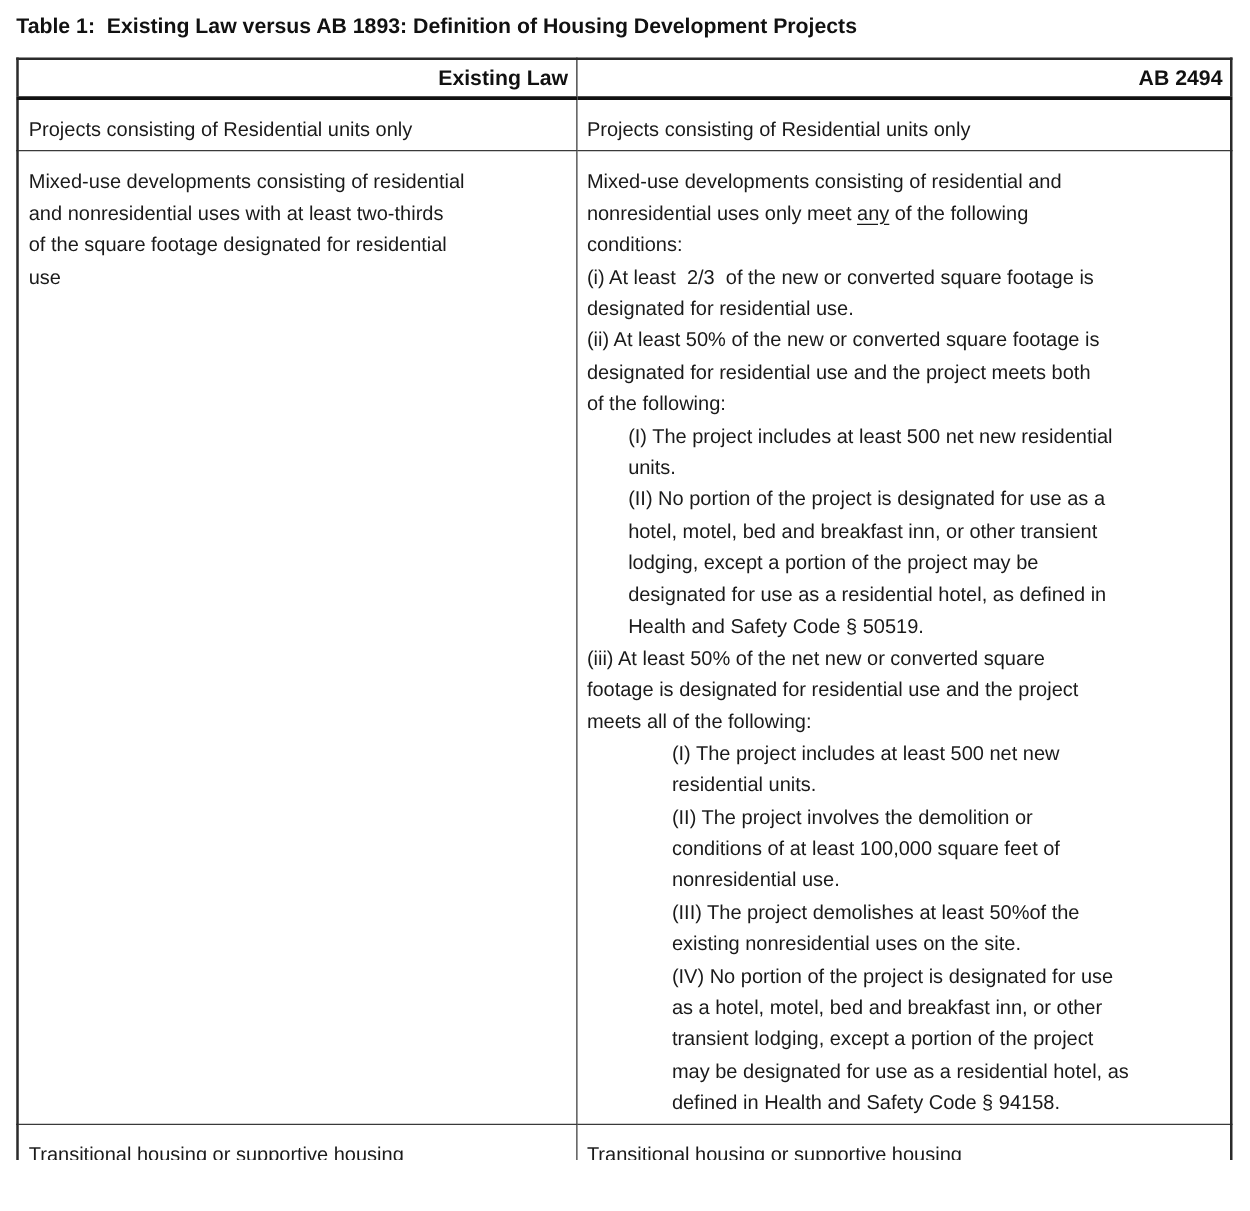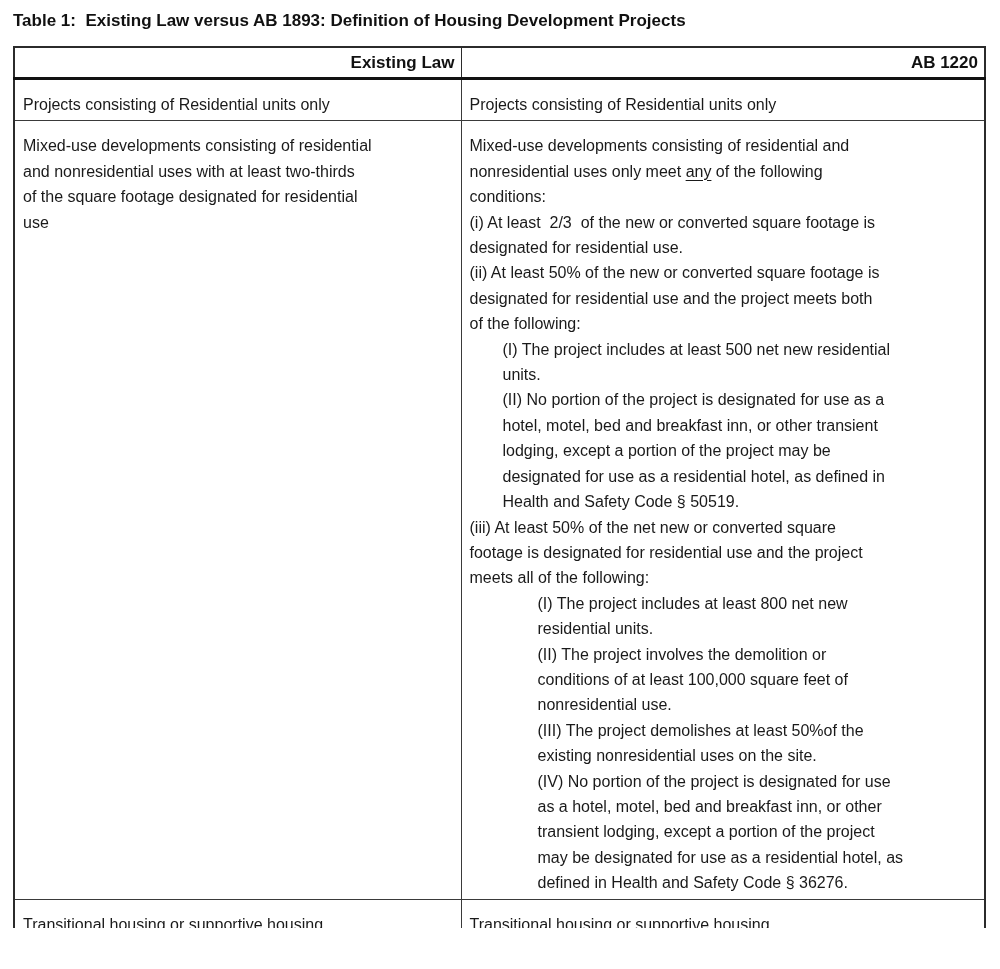--- a/index.html
+++ b/index.html
@@ -61,21 +61,21 @@
   <div class="doc-title">Table 1: &nbsp;Existing Law versus AB 1893: Definition of Housing Development Projects</div>
 
   <table class="cmp">
     <colgroup>
       <col class="c-left">
       <col class="c-right">
     </colgroup>
     <thead>
       <tr>
         <th>Existing Law</th>
-        <th>AB 1220</th>
+        <th>AB 2494</th>
       </tr>
     </thead>
     <tbody>
         <tr>
           <td>
             <div class="para indent-0">Projects consisting of Residential units only</div>
           </td>
           <td>
             <div class="para indent-0">Projects consisting of Residential units only</div>
           </td>
@@ -99,32 +99,32 @@
             <div class="para indent-1">(I) The project includes at least 500 net new residential
 units.</div>
             <div class="para indent-1">(II) No portion of the project is designated for use as a
 hotel, motel, bed and breakfast inn, or other transient
 lodging, except a portion of the project may be
 designated for use as a residential hotel, as defined in
 Health and Safety Code § 50519.</div>
             <div class="para indent-0">(iii) At least 50% of the net new or converted square
 footage is designated for residential use and the project
 meets all of the following:</div>
-            <div class="para indent-2">(I) The project includes at least 800 net new
+            <div class="para indent-2">(I) The project includes at least 500 net new
 residential units.</div>
             <div class="para indent-2">(II) The project involves the demolition or
 conditions of at least 100,000 square feet of
 nonresidential use.</div>
             <div class="para indent-2">(III) The project demolishes at least 50%of the
 existing nonresidential uses on the site.</div>
             <div class="para indent-2">(IV) No portion of the project is designated for use
 as a hotel, motel, bed and breakfast inn, or other
 transient lodging, except a portion of the project
 may be designated for use as a residential hotel, as
-defined in Health and Safety Code § 36276.</div>
+defined in Health and Safety Code § 94158.</div>
           </td>
         </tr>
         <tr>
           <td>
             <div class="para indent-0">Transitional housing or supportive housing</div>
           </td>
           <td>
             <div class="para indent-0">Transitional housing or supportive housing</div>
           </td>
         </tr>

